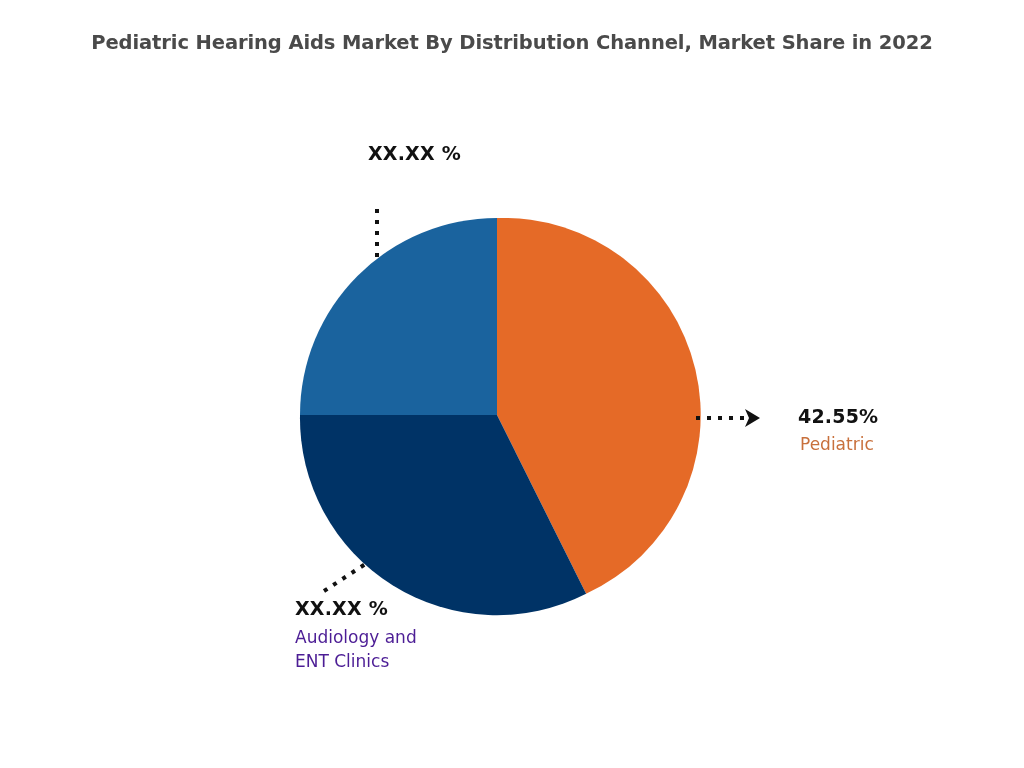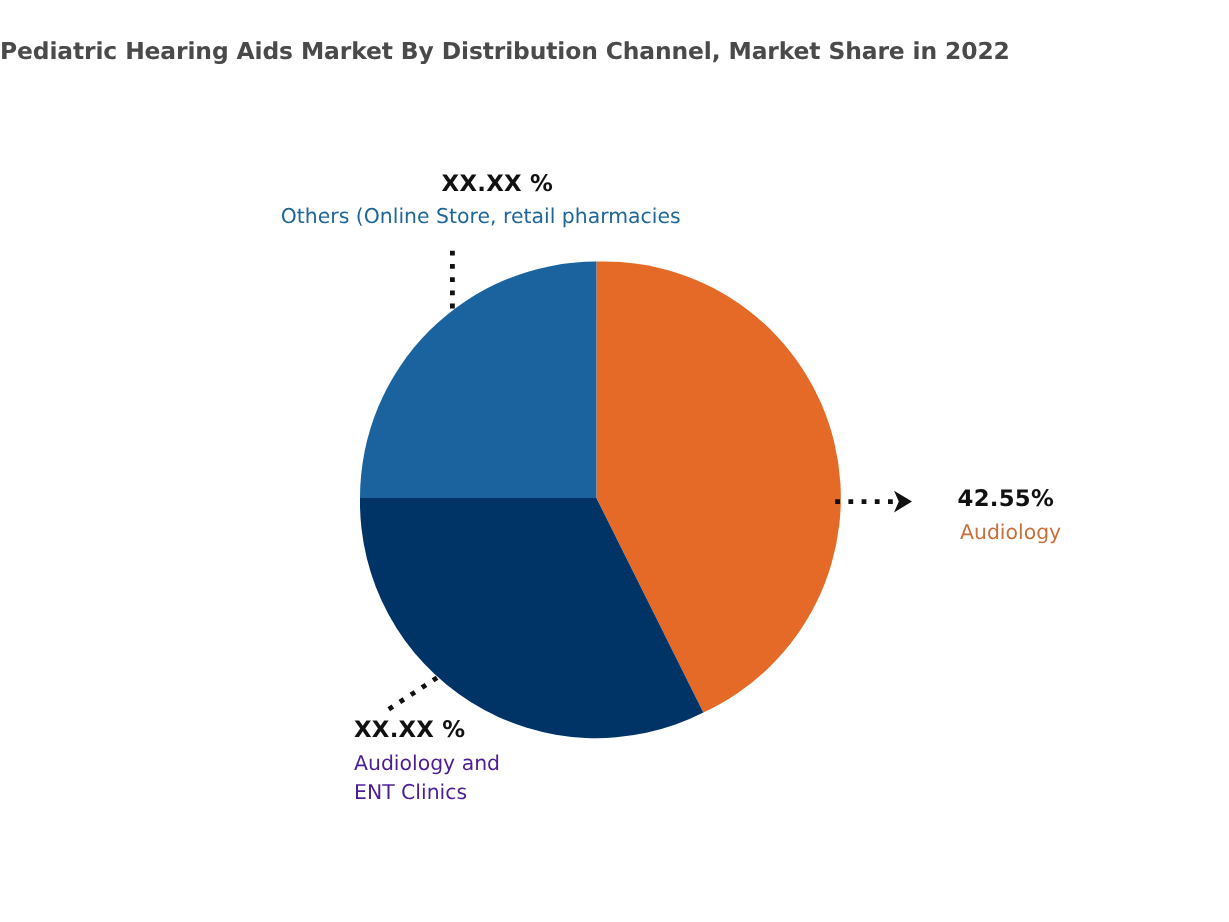--- a/index.html
+++ b/index.html
@@ -18,21 +18,21 @@
     position: absolute;
     left: 0; top: 0;
     width: 1024px;
     height: 768px;
   }
   .chart-title {
     position: absolute;
     left: 0;
     top: 31px;
     width: 1024px;
-    text-align: left;
+    text-align: center;
     font-size: 19.5px;
     font-weight: 700;
     color: #4a4a4a;
     letter-spacing: -0.1px;
     white-space: nowrap;
   }
   svg.pie-svg {
     position: absolute;
     left: 0; top: 0;
     width: 1024px;
@@ -126,26 +126,25 @@
     <line x1="377" y1="257" x2="377" y2="202" stroke="#111111" stroke-width="4" stroke-dasharray="4 7" stroke-linecap="butt"></line>
 
     <line x1="696" y1="418" x2="746" y2="418" stroke="#111111" stroke-width="4" stroke-dasharray="4 7" stroke-linecap="butt"></line>
     <path d="M 745 409 L 760 418 L 745 427 L 749 418 Z" fill="#111111"></path>
 
     <line x1="324" y1="591" x2="370" y2="561" stroke="#111111" stroke-width="4" stroke-dasharray="4 7" stroke-linecap="butt"></line>
   </svg>
 
   <div class="callout" id="callout-others">
     <span class="cv">XX.XX %</span>
-    <span class="cl">Others (Online Store, retail pharmacies</span>
   </div>
 
   <div class="callout" id="callout-hospitals">
     <span class="cv">42.55%</span>
-    <span class="cl">Audiology</span>
+    <span class="cl">Pediatric</span>
   </div>
 
   <div class="callout" id="callout-audiology">
     <span class="cv">XX.XX %</span>
     <span class="cl">Audiology and</span>
     <span class="cl second">ENT Clinics</span>
   </div>
 
 
 </div>

